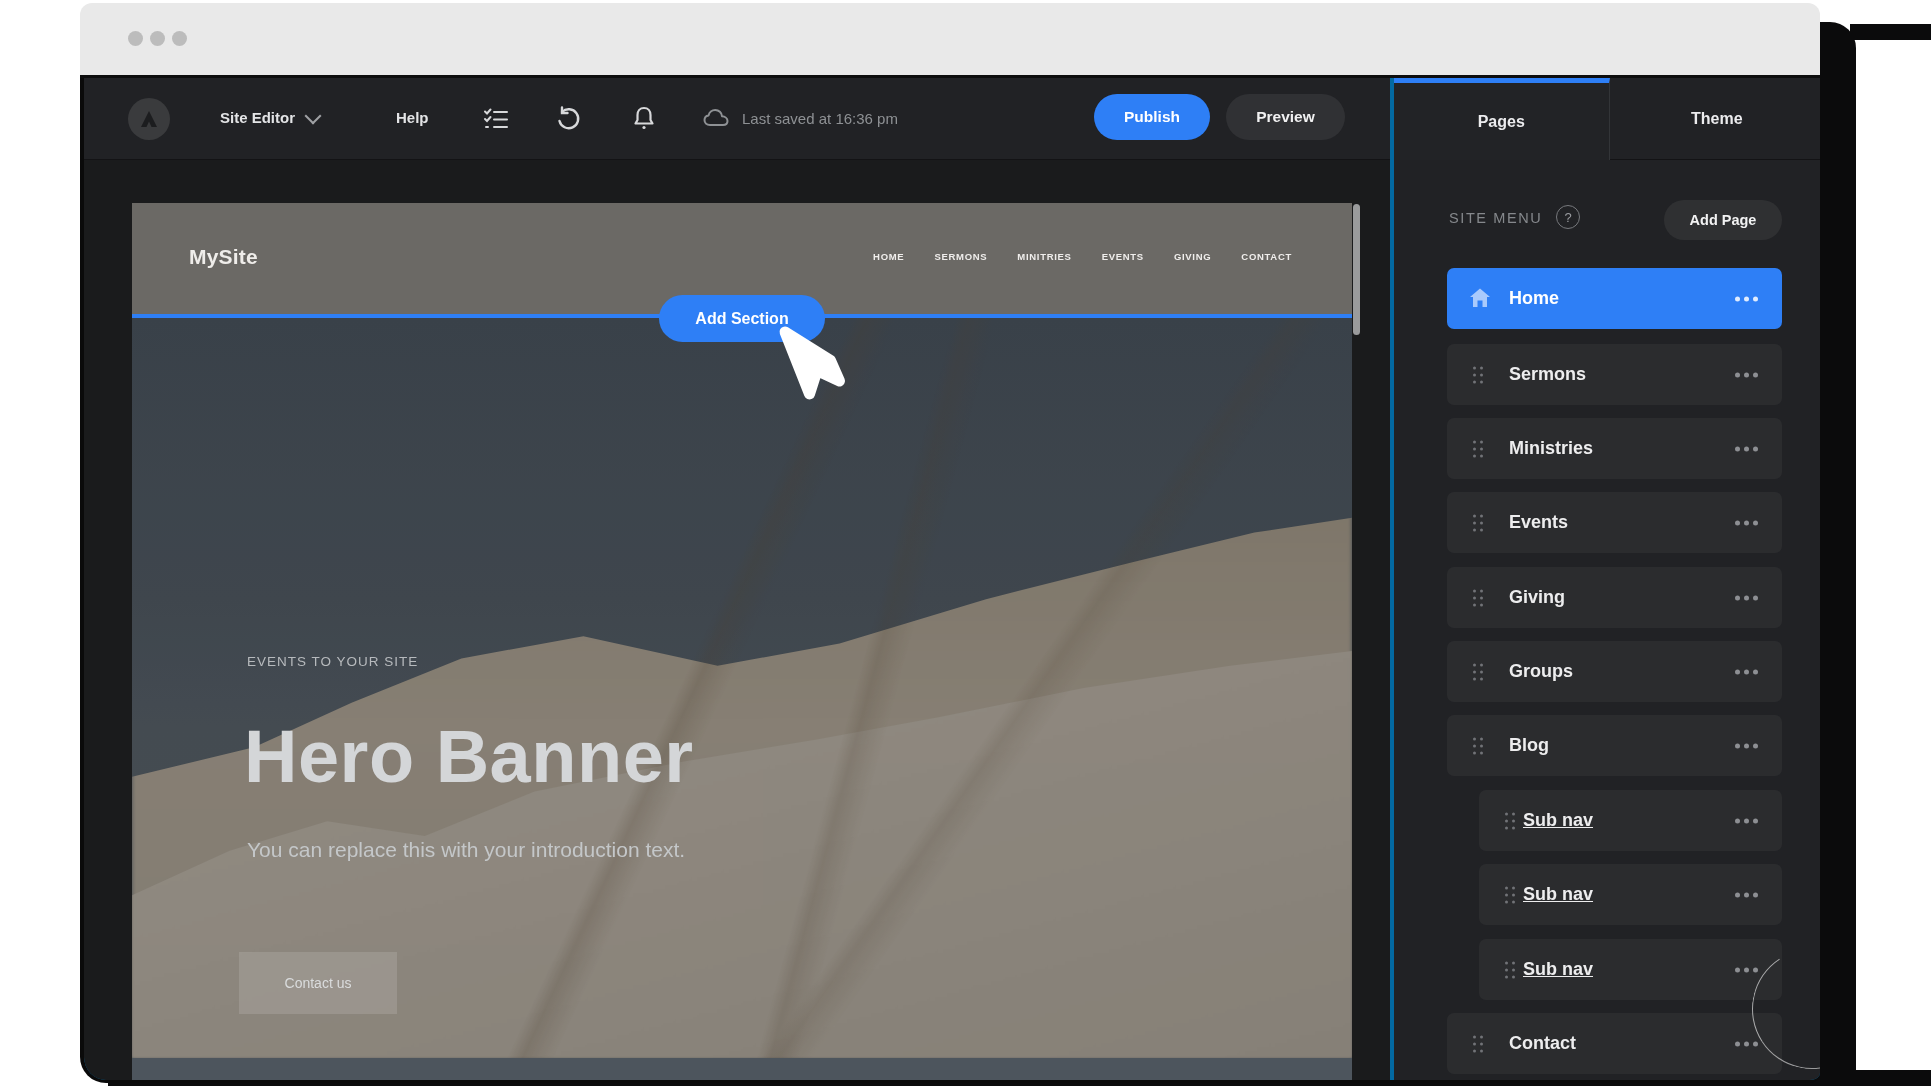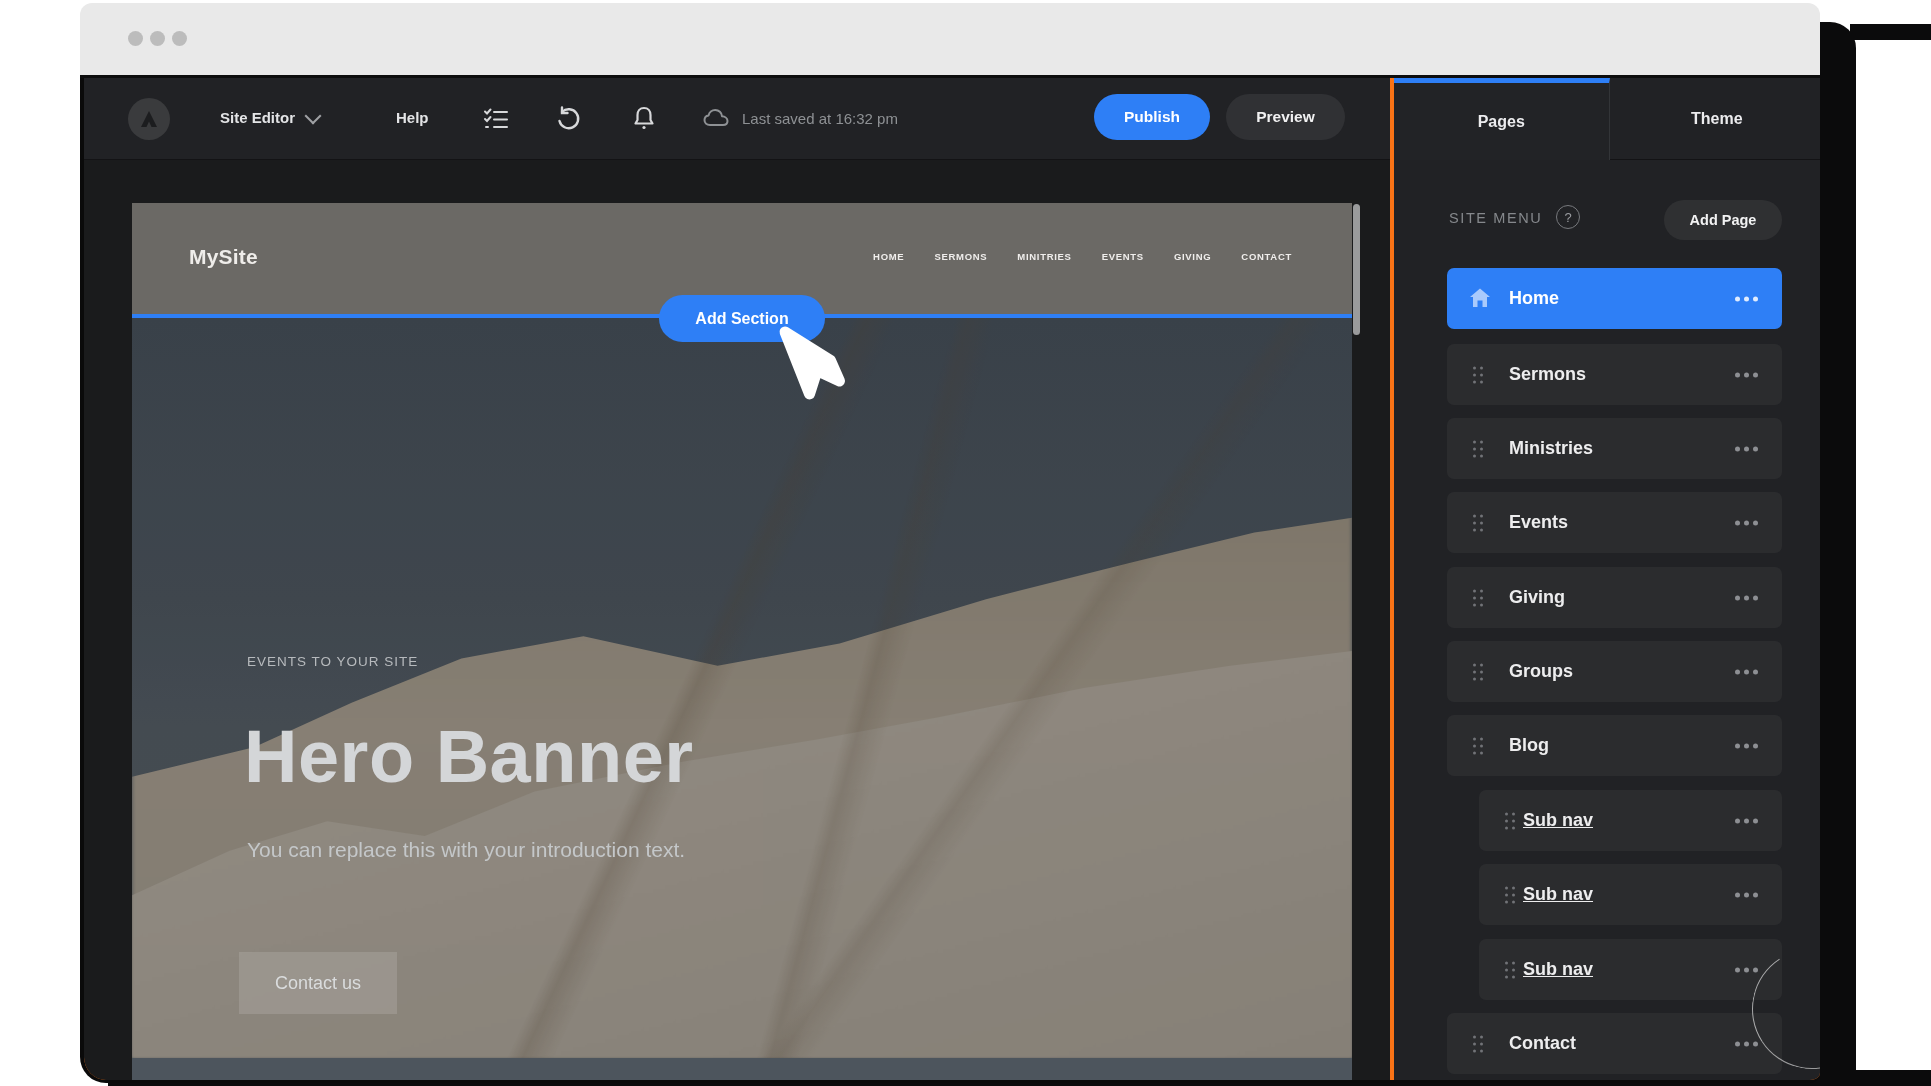--- a/index.html
+++ b/index.html
@@ -19,21 +19,21 @@
   
   .chrome{
     left:80px;top:3px;width:1740px;height:72px;background:#e9e9e9;
     border-radius:12px 12px 0 0;border-bottom:3px solid #0d0d0d;
   }
   .chrome-dots{left:48px;top:28px;display:flex;gap:7px;}
   .chrome-dots i{width:15px;height:15px;border-radius:50%;background:#bcbcbc;display:block;}
 
   
   .win-body{
-    left:80px;top:78px;width:1740px;height:1005px;background:#f97316;
+    left:80px;top:78px;width:1740px;height:1005px;background:#0369a1;
     border-radius:0 0 10px 26px;overflow:hidden;
     border-left:4px solid #0a0a0a;border-bottom:3px solid #0a0a0a;
     box-sizing:border-box;
   }
 
   
   .toolbar{left:0;top:0;width:1306px;height:81px;background:#212225;border-bottom:1px solid #131315;}
   .logo{left:44px;top:20px;width:42px;height:42px;border-radius:50%;background:#3a3b3d;display:flex;align-items:center;justify-content:center;}
   .tb-label{color:#e3e4e6;font-size:15px;font-weight:700;}
   .site-editor{left:136px;top:31px;display:flex;align-items:center;gap:12px;}
@@ -79,21 +79,21 @@
       linear-gradient(115deg, transparent 46%, rgba(92,74,52,.35) 47%, transparent 49%),
       linear-gradient(105deg, transparent 58%, rgba(92,74,52,.30) 59%, transparent 61%),
       linear-gradient(125deg, transparent 66%, rgba(92,74,52,.25) 67%, transparent 69%);
     opacity:.6;
   }
   .hero-overlay{background:rgba(16,21,27,.22);}
   .eyebrow{left:115px;top:336px;color:#b7babd;font-size:13.5px;letter-spacing:1px;}
   .hero-title{left:112px;top:396px;color:#d4d6d8;font-size:74px;font-weight:700;letter-spacing:.5px;}
   .hero-intro{left:115px;top:520px;color:#c4c7c9;font-size:21px;}
   .hero-cta{left:107px;top:634px;width:158px;height:62px;background:rgba(255,255,255,.13);
-    display:flex;align-items:center;justify-content:center;color:#dadcdd;font-size:18px;}
+    display:flex;align-items:center;justify-content:center;color:#dadcdd;font-size:14px;}
 
   .add-section{
     left:50%;top:92px;transform:translateX(-50%);
     width:166px;height:47px;background:#2e7ff6;border-radius:24px;
     display:flex;align-items:center;justify-content:center;color:#fff;font-size:16px;font-weight:700;
     z-index:5;
   }
   .cursor{left:636px;top:120px;z-index:6;}
 
   
@@ -176,21 +176,21 @@
     <div class="abs icon-bell tb-icon">
       <svg width="28" height="28" viewBox="0 0 28 28" fill="none" stroke="#d7d8da" stroke-width="2.2" stroke-linecap="round" stroke-linejoin="round">
         <path d="M14 4 C10 4 7.5 7 7.5 11 L7.5 16 L5.5 19.5 L22.5 19.5 L20.5 16 L20.5 11 C20.5 7 18 4 14 4 Z"></path>
         <circle cx="14" cy="23.5" r="1.6" fill="#d7d8da" stroke="none"></circle>
       </svg>
     </div>
     <div class="abs save-wrap">
       <svg width="28" height="22" viewBox="0 0 28 22" fill="none" stroke="#8e9194" stroke-width="2">
         <path d="M8 18 C4.5 18 2.5 15.8 2.5 13 C2.5 10.5 4.3 8.7 6.6 8.4 C7.2 5.3 9.9 3 13.2 3 C16.9 3 19.8 5.8 20 9.3 C22.9 9.5 25.5 11.3 25.5 14 C25.5 16.5 23.5 18 21 18 Z" stroke-linejoin="round"></path>
       </svg>
-      <span>Last saved at 16:32 pm</span>
+      <span>Last saved at 16:36 pm</span>
     </div>
     <div class="abs btn btn-publish">Publish</div>
     <div class="abs btn btn-preview">Preview</div>
   </div>
 
   <div class="abs canvas-area">
     <div class="abs site-canvas">
       <div class="abs site-header">
         <span class="brand">MySite</span>
         <div class="site-nav">

